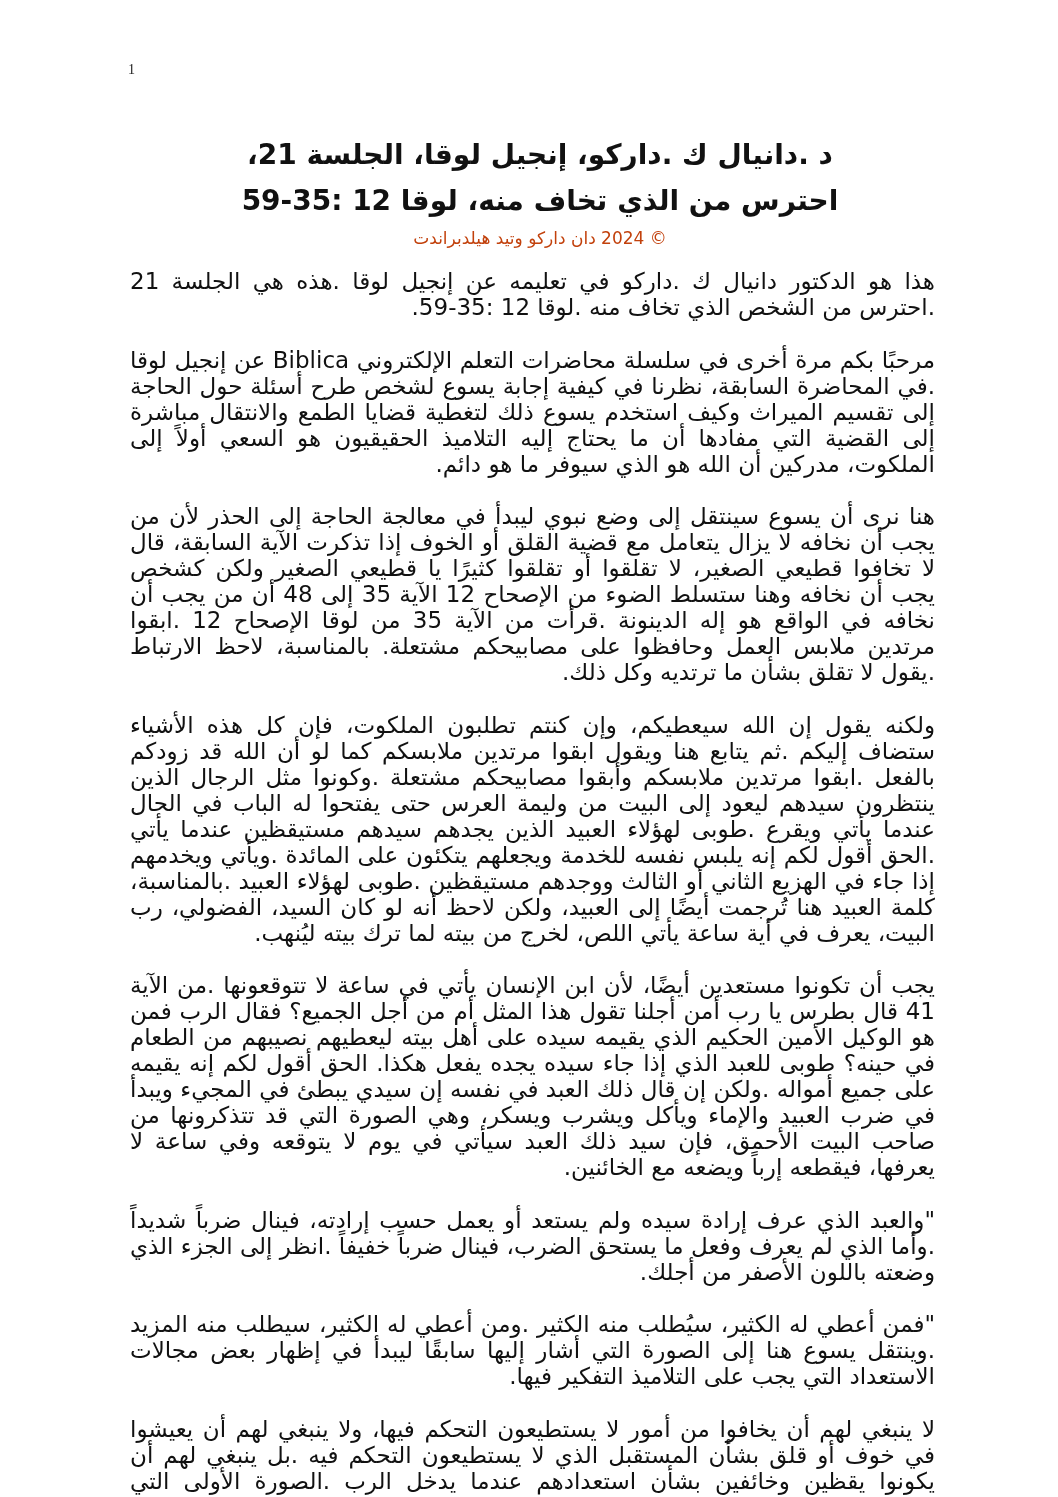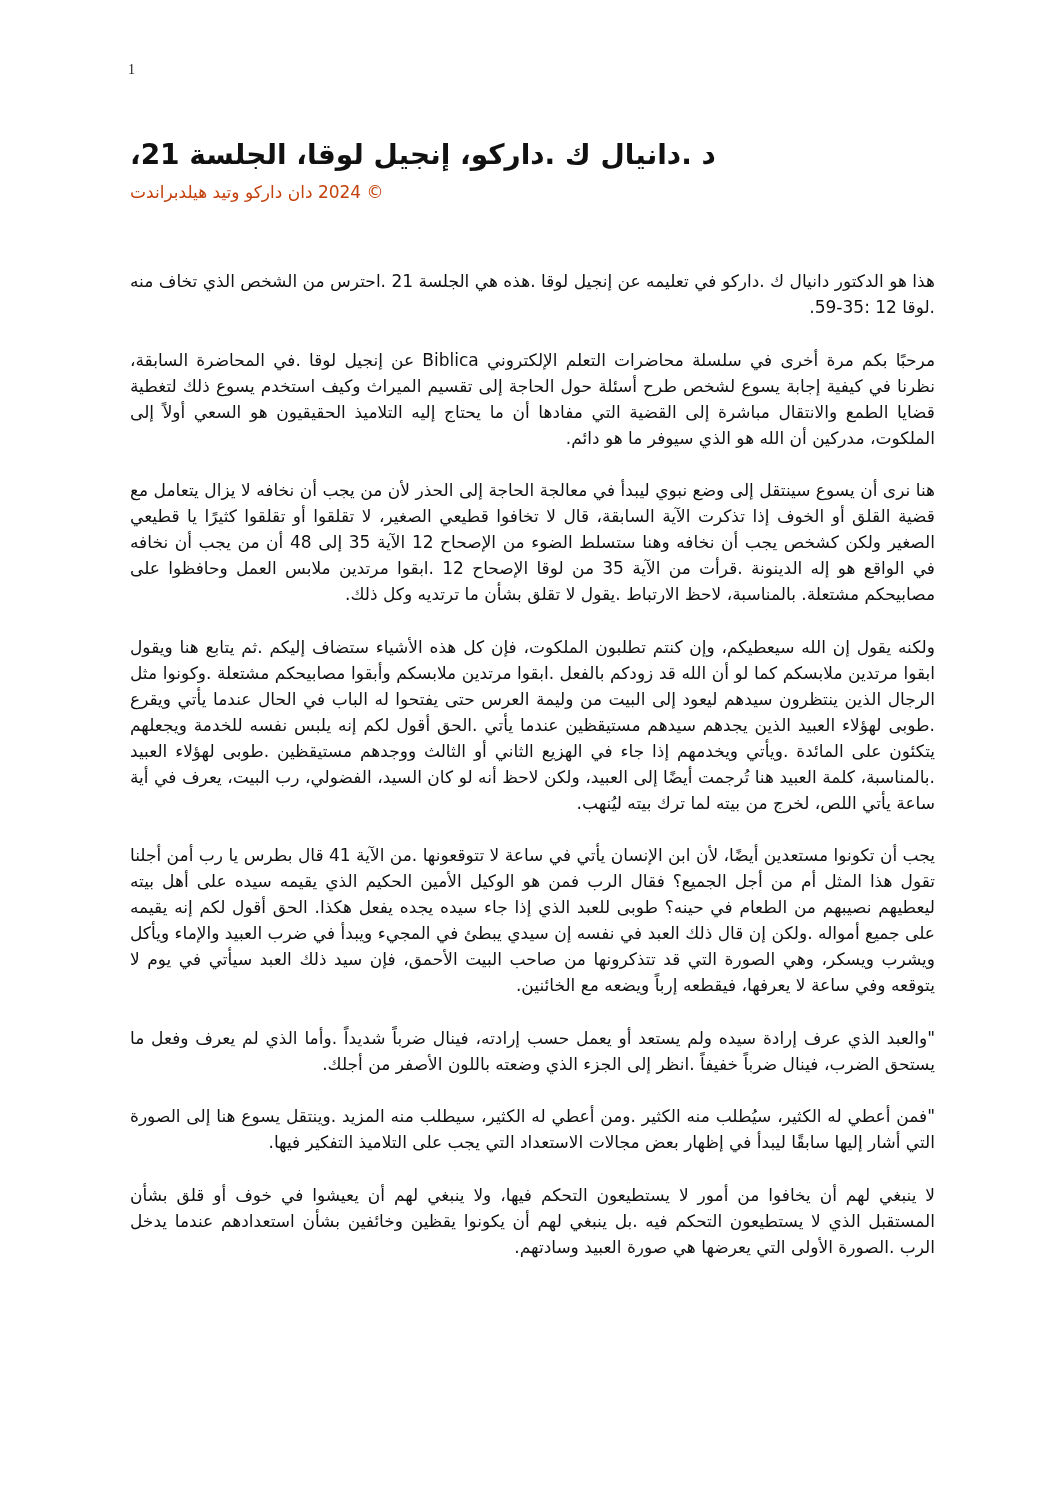--- a/index.html
+++ b/index.html
@@ -3,47 +3,48 @@
   <meta charset="utf-8">
   <style>
     html, body { margin: 0; padding: 0; background: #ffffff; }
     body { width: 1058px; height: 1497px; position: relative; overflow: hidden; color: #111; }
     .page-number {
       position: absolute; left: 128px; top: 62px;
       font-family: "Liberation Serif", serif; font-size: 14px; color: #222;
     }
     .title-block {
       position: absolute; left: 130px; width: 820px; top: 132px;
-      text-align: left; direction: rtl;
+      text-align: center; direction: rtl;
     }
     .title-line {
       font-family: "DejaVu Sans", sans-serif; font-weight: bold;
       font-size: 28px; line-height: 46px; color: #111;
     }
     .copyright {
       font-family: "DejaVu Sans", sans-serif; font-size: 17px;
       line-height: 24px; margin-top: 2px; color: #c2410c;
     }
     .body {
       position: absolute; left: 130px; width: 805px; top: 268px;
       direction: rtl; text-align: justify;
     }
     .para {
-      font-family: "DejaVu Sans", sans-serif; font-size: 17px;
+      font-family: "DejaVu Sans", sans-serif; font-size: 23px;
       line-height: 26px; margin: 0 0 26.5px 0; color: #111;
       text-align-last: right;
     }
   </style>
 </head>
 <body>
 
 <div class="page-number">1</div>
 
 <div class="title-block">
   <div class="title-line">د .دانيال ك .داركو، إنجيل لوقا، الجلسة 21،</div>
+  <div class="title-line">احترس من الذي تخاف منه، لوقا 12 :35-59</div>
   <div class="copyright">© 2024 دان داركو وتيد هيلدبراندت</div>
 </div>
 
 <div class="body">
   <p class="para">هذا هو الدكتور دانيال ك .داركو في تعليمه عن إنجيل لوقا .هذه هي الجلسة 21 .احترس من الشخص الذي تخاف منه .لوقا 12 :35-59.</p>
   <p class="para">مرحبًا بكم مرة أخرى في سلسلة محاضرات التعلم الإلكتروني Biblica عن إنجيل لوقا .في المحاضرة السابقة، نظرنا في كيفية إجابة يسوع لشخص طرح أسئلة حول الحاجة إلى تقسيم الميراث وكيف استخدم يسوع ذلك لتغطية قضايا الطمع والانتقال مباشرة إلى القضية التي مفادها أن ما يحتاج إليه التلاميذ الحقيقيون هو السعي أولاً إلى الملكوت، مدركين أن الله هو الذي سيوفر ما هو دائم.</p>
   <p class="para">هنا نرى أن يسوع سينتقل إلى وضع نبوي ليبدأ في معالجة الحاجة إلى الحذر لأن من يجب أن نخافه لا يزال يتعامل مع قضية القلق أو الخوف إذا تذكرت الآية السابقة، قال لا تخافوا قطيعي الصغير، لا تقلقوا أو تقلقوا كثيرًا يا قطيعي الصغير ولكن كشخص يجب أن نخافه وهنا ستسلط الضوء من الإصحاح 12 الآية 35 إلى 48 أن من يجب أن نخافه في الواقع هو إله الدينونة .قرأت من الآية 35 من لوقا الإصحاح 12 .ابقوا مرتدين ملابس العمل وحافظوا على مصابيحكم مشتعلة. بالمناسبة، لاحظ الارتباط .يقول لا تقلق بشأن ما ترتديه وكل ذلك.</p>
   <p class="para">ولكنه يقول إن الله سيعطيكم، وإن كنتم تطلبون الملكوت، فإن كل هذه الأشياء ستضاف إليكم .ثم يتابع هنا ويقول ابقوا مرتدين ملابسكم كما لو أن الله قد زودكم بالفعل .ابقوا مرتدين ملابسكم وأبقوا مصابيحكم مشتعلة .وكونوا مثل الرجال الذين ينتظرون سيدهم ليعود إلى البيت من وليمة العرس حتى يفتحوا له الباب في الحال عندما يأتي ويقرع .طوبى لهؤلاء العبيد الذين يجدهم سيدهم مستيقظين عندما يأتي .الحق أقول لكم إنه يلبس نفسه للخدمة ويجعلهم يتكئون على المائدة .ويأتي ويخدمهم إذا جاء في الهزيع الثاني أو الثالث ووجدهم مستيقظين .طوبى لهؤلاء العبيد .بالمناسبة، كلمة العبيد هنا تُرجمت أيضًا إلى العبيد، ولكن لاحظ أنه لو كان السيد، الفضولي، رب البيت، يعرف في أية ساعة يأتي اللص، لخرج من بيته لما ترك بيته ليُنهب.</p>
   <p class="para">يجب أن تكونوا مستعدين أيضًا، لأن ابن الإنسان يأتي في ساعة لا تتوقعونها .من الآية 41 قال بطرس يا رب أمن أجلنا تقول هذا المثل أم من أجل الجميع؟ فقال الرب فمن هو الوكيل الأمين الحكيم الذي يقيمه سيده على أهل بيته ليعطيهم نصيبهم من الطعام في حينه؟ طوبى للعبد الذي إذا جاء سيده يجده يفعل هكذا. الحق أقول لكم إنه يقيمه على جميع أمواله .ولكن إن قال ذلك العبد في نفسه إن سيدي يبطئ في المجيء ويبدأ في ضرب العبيد والإماء ويأكل ويشرب ويسكر، وهي الصورة التي قد تتذكرونها من صاحب البيت الأحمق، فإن سيد ذلك العبد سيأتي في يوم لا يتوقعه وفي ساعة لا يعرفها، فيقطعه إرباً ويضعه مع الخائنين.</p>
   <p class="para">"والعبد الذي عرف إرادة سيده ولم يستعد أو يعمل حسب إرادته، فينال ضرباً شديداً .وأما الذي لم يعرف وفعل ما يستحق الضرب، فينال ضرباً خفيفاً .انظر إلى الجزء الذي وضعته باللون الأصفر من أجلك.</p>

